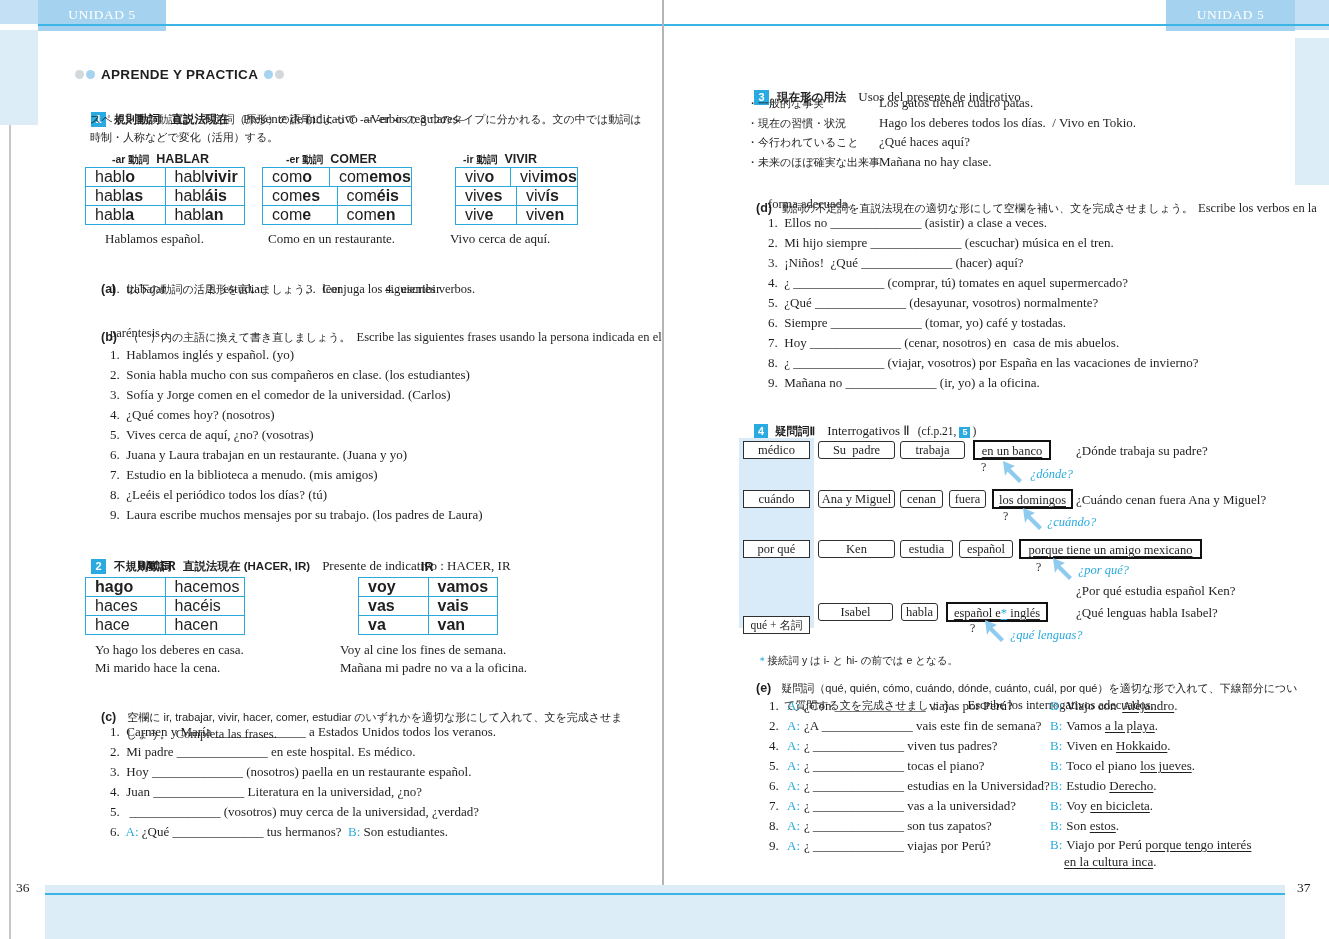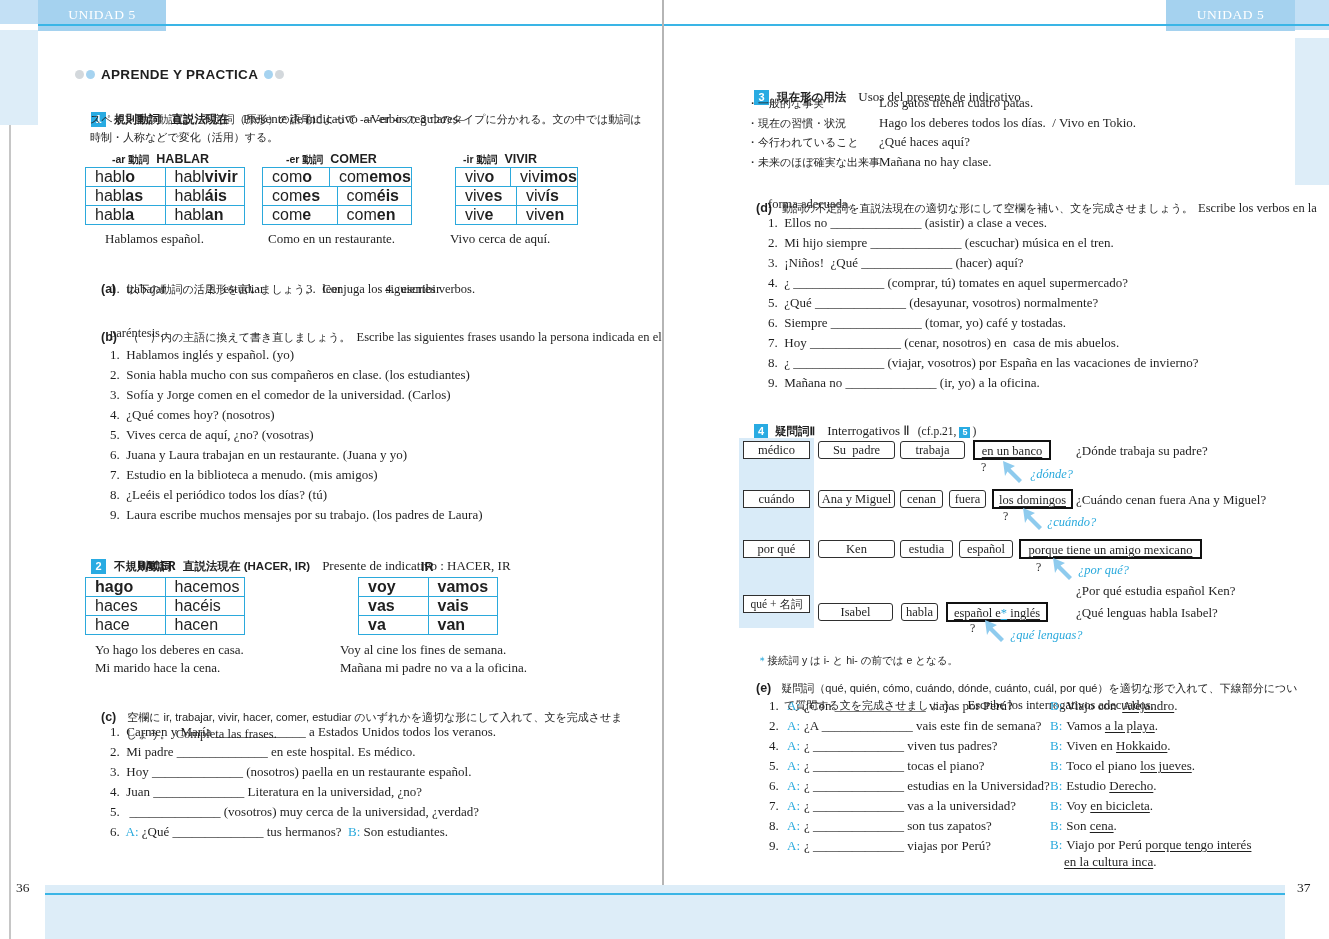--- a/index.html
+++ b/index.html
@@ -277,21 +277,21 @@
   <div class="dbox" style="left:900px;top:540px;width:53px;"><span>estudia</span></div>
   <div class="dbox" style="left:959px;top:540px;width:54px;"><span>español</span></div>
   <div class="abox" style="left:1019px;top:539px;width:183px;"><span class="u2">porque tiene un amigo mexicano</span></div>
   <div class="qm" style="left:1036px;top:560px;">?</div>
   <svg class="arrowsvg" style="left:1048px;top:556px;" width="26" height="26" viewBox="0 0 26 26">
       <path d="M5 2 L17 7 L12.5 9.5 L24 21 L21 24 L9.5 12.5 L7 17 Z" fill="#8ecbee"></path>
     </svg>
   <div class="hint" style="left:1078px;top:563px;">¿por qué?</div>
   <div class="dq" style="left:1076px;top:583px;">¿Por qué estudia español Ken?</div>
 
-  <div class="dbox sq" style="left:743px;top:595px;width:67px;font-size:11.5px;"><span>qué + 名詞</span></div>
+  <div class="dbox sq" style="left:743px;top:616px;width:67px;font-size:11.5px;"><span>qué + 名詞</span></div>
   <div class="dbox" style="left:818px;top:603px;width:75px;"><span>Isabel</span></div>
   <div class="dbox" style="left:901px;top:603px;width:37px;"><span>habla</span></div>
   <div class="abox" style="left:946px;top:602px;width:102px;"><span class="u2">español e</span><span class="u2 cy">*</span><span class="u2"> inglés</span></div>
   <div class="qm" style="left:970px;top:621px;">?</div>
   <div class="dq" style="left:1076px;top:605px;">¿Qué lenguas habla Isabel?</div>
   <svg class="arrowsvg" style="left:980px;top:618px;" width="26" height="26" viewBox="0 0 26 26">
       <path d="M5 2 L17 7 L12.5 9.5 L24 21 L21 24 L9.5 12.5 L7 17 Z" fill="#8ecbee"></path>
     </svg>
   <div class="hint" style="left:1010px;top:628px;">¿qué lenguas?</div>
 
@@ -306,17 +306,17 @@
     <span class="jp">て質問する文を完成させましょう。</span><span class="ser" style="font-size:12.5px;margin-left:5px;">Escribe los interrogativos adecuados.</span>
   </div>
 
   <div class="abs" style="left:769px;top:696px;width:545px;">
     <div class="eline"><span class="num">1.</span><span class="ab">A:</span><span>¿Con ______________ viajas por Perú?</span><span class="bcol"><span class="ab">B:</span><span>Viajo con  </span><span class="u">Alejandro</span><span>.</span></span></div>
     <div class="eline"><span class="num">2.</span><span class="ab">A:</span><span>¿A ______________ vais este fin de semana?</span><span class="bcol"><span class="ab">B:</span><span>Vamos </span><span class="u">a la playa</span><span>.</span></span></div>
     <div class="eline"><span class="num">4.</span><span class="ab">A:</span><span>¿ ______________ viven tus padres?</span><span class="bcol"><span class="ab">B:</span><span>Viven en </span><span class="u">Hokkaido</span><span>.</span></span></div>
     <div class="eline"><span class="num">5.</span><span class="ab">A:</span><span>¿ ______________ tocas el piano?</span><span class="bcol"><span class="ab">B:</span><span>Toco el piano </span><span class="u">los jueves</span><span>.</span></span></div>
     <div class="eline"><span class="num">6.</span><span class="ab">A:</span><span>¿ ______________ estudias en la Universidad?</span><span class="bcol"><span class="ab">B:</span><span>Estudio </span><span class="u">Derecho</span><span>.</span></span></div>
     <div class="eline"><span class="num">7.</span><span class="ab">A:</span><span>¿ ______________ vas a la universidad?</span><span class="bcol"><span class="ab">B:</span><span>Voy </span><span class="u">en bicicleta</span><span>.</span></span></div>
-    <div class="eline"><span class="num">8.</span><span class="ab">A:</span><span>¿ ______________ son tus zapatos?</span><span class="bcol"><span class="ab">B:</span><span>Son </span><span class="u">cena</span><span>.</span></span></div>
+    <div class="eline"><span class="num">8.</span><span class="ab">A:</span><span>¿ ______________ son tus zapatos?</span><span class="bcol"><span class="ab">B:</span><span>Son </span><span class="u">estos</span><span>.</span></span></div>
     <div class="eline" style="height:36px;"><span class="num">9.</span><span class="ab">A:</span><span>¿ ______________ viajas por Perú?</span><span class="bcol"><span style="display:block;height:17px;line-height:17px;"><span class="ab">B:</span><span>Viajo por Perú </span><span class="u">porque tengo interés</span></span><span style="display:block;height:17px;line-height:17px;margin-left:14px;"><span class="u">en la cultura inca</span><span>.</span></span></span></div>
   </div>
 
 </div>
 
 </body></html>

